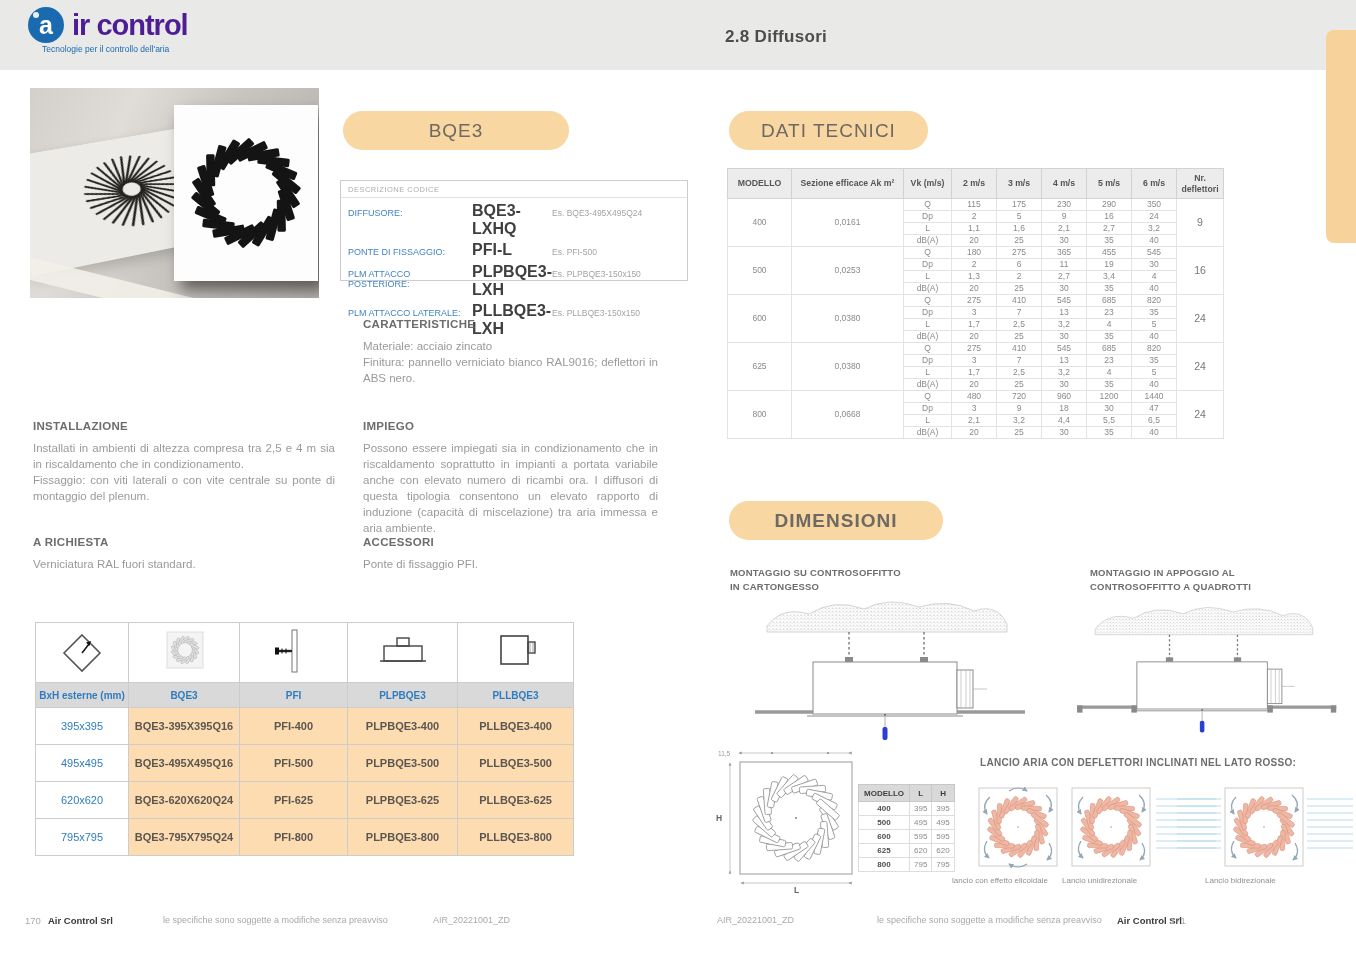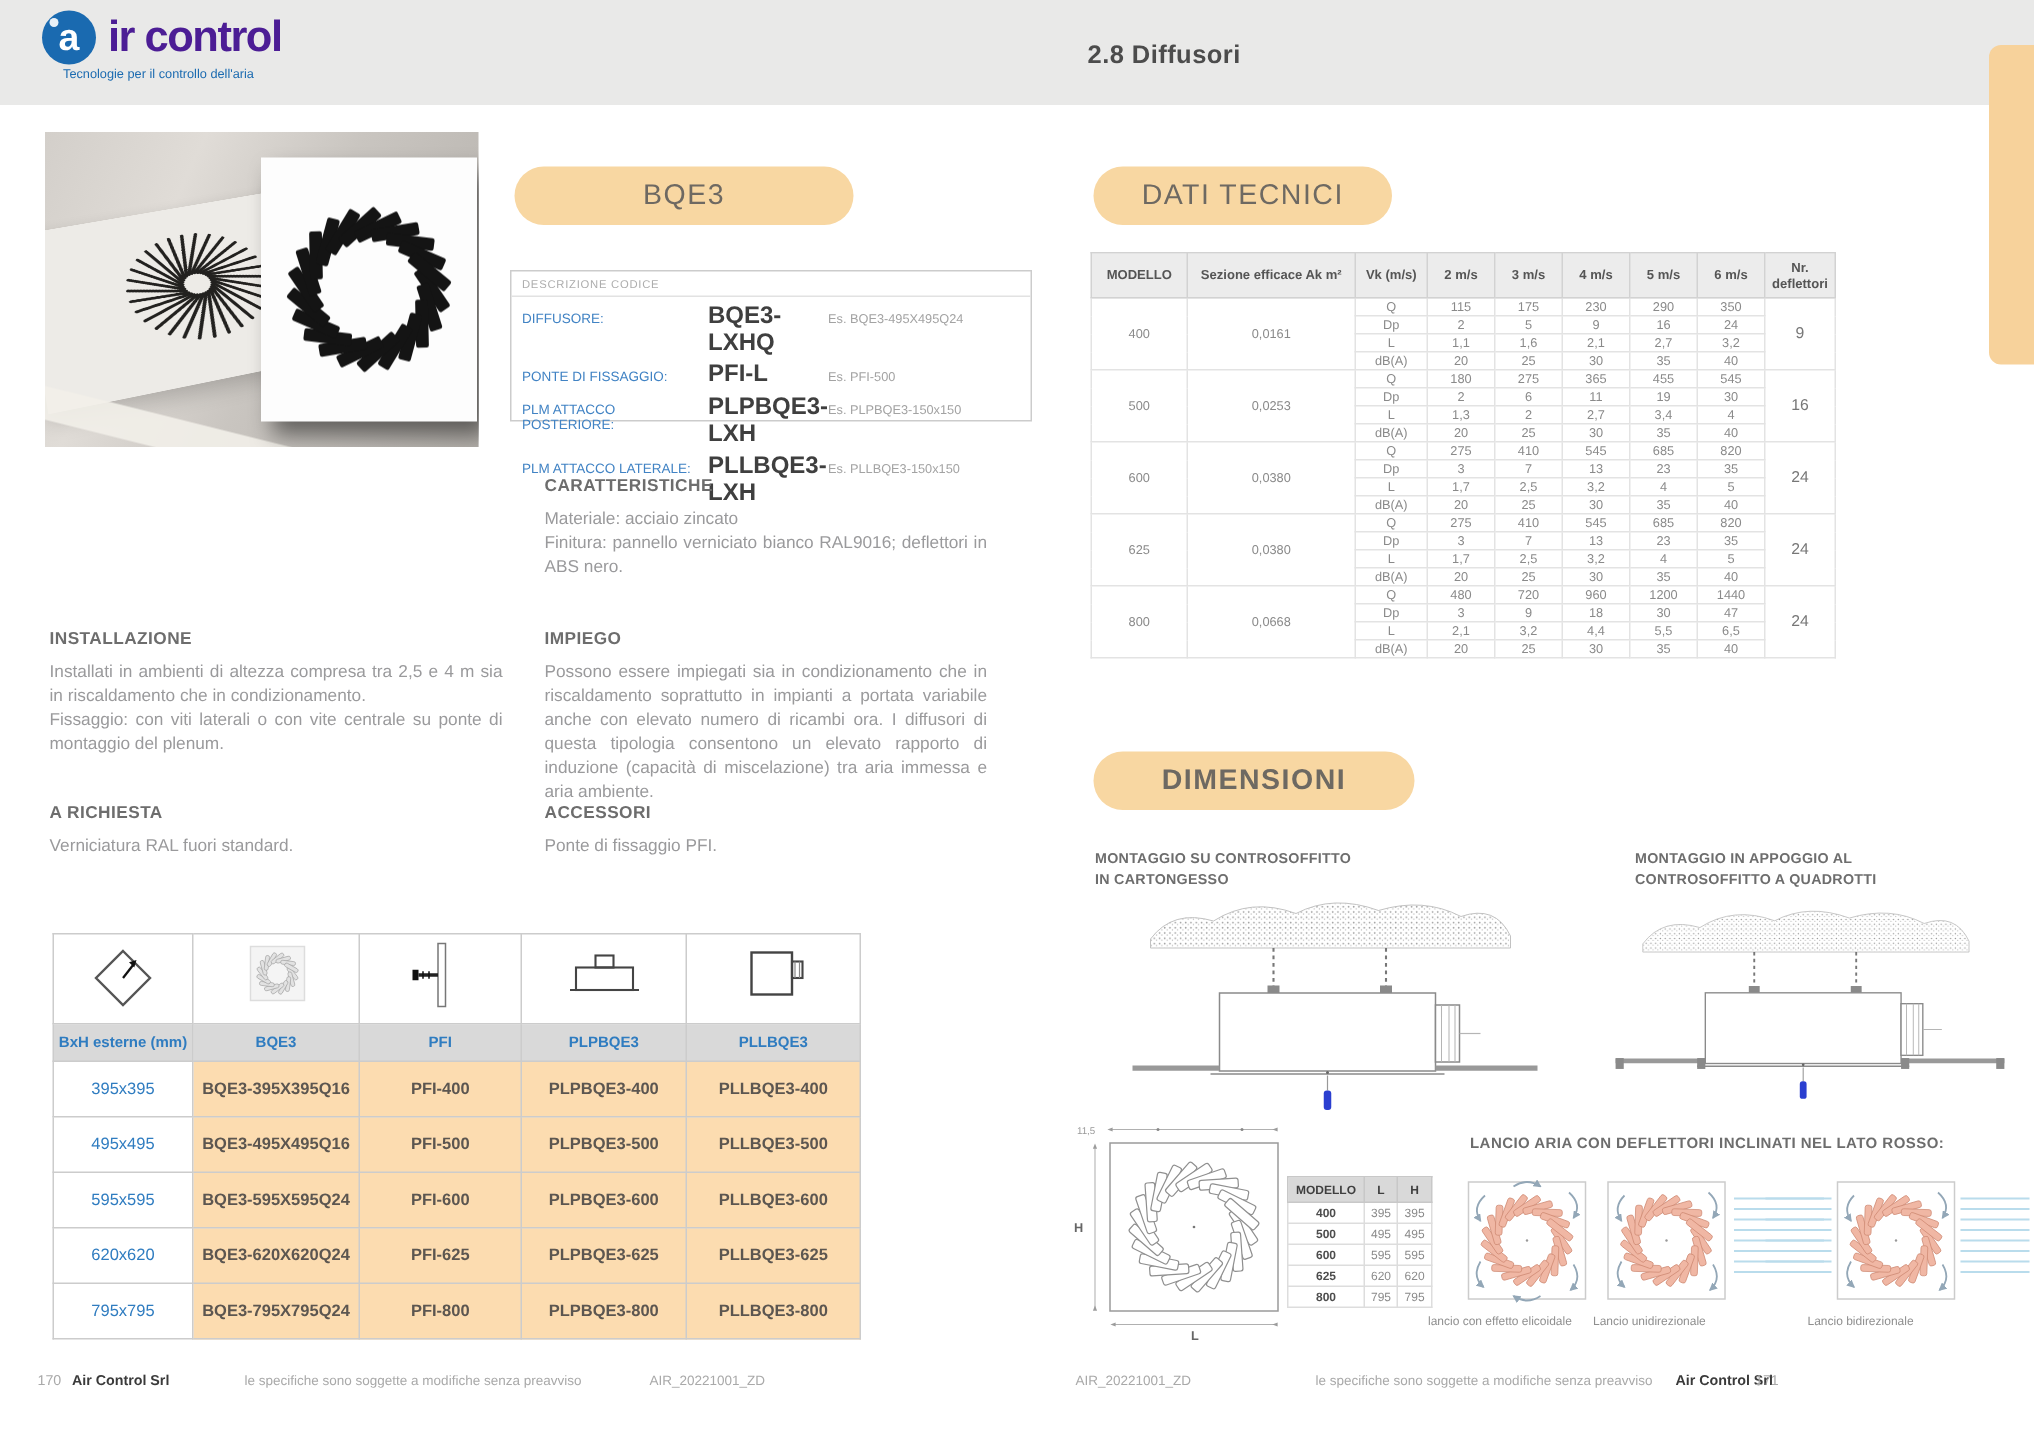--- a/index.html
+++ b/index.html
@@ -311,27 +311,20 @@
           <td class="code-cell">PLLBQE3-400</td>
         </tr>
         <tr>
           <td class="dim-cell">495x495</td>
           <td class="code-cell">BQE3-495X495Q16</td>
           <td class="code-cell">PFI-500</td>
           <td class="code-cell">PLPBQE3-500</td>
           <td class="code-cell">PLLBQE3-500</td>
         </tr>
         <tr>
-          <td class="dim-cell">595x595</td>
-          <td class="code-cell">BQE3-595X595Q24</td>
-          <td class="code-cell">PFI-600</td>
-          <td class="code-cell">PLPBQE3-600</td>
-          <td class="code-cell">PLLBQE3-600</td>
-        </tr>
-        <tr>
           <td class="dim-cell">620x620</td>
           <td class="code-cell">BQE3-620X620Q24</td>
           <td class="code-cell">PFI-625</td>
           <td class="code-cell">PLPBQE3-625</td>
           <td class="code-cell">PLLBQE3-625</td>
         </tr>
         <tr>
           <td class="dim-cell">795x795</td>
           <td class="code-cell">BQE3-795X795Q24</td>
           <td class="code-cell">PFI-800</td>

